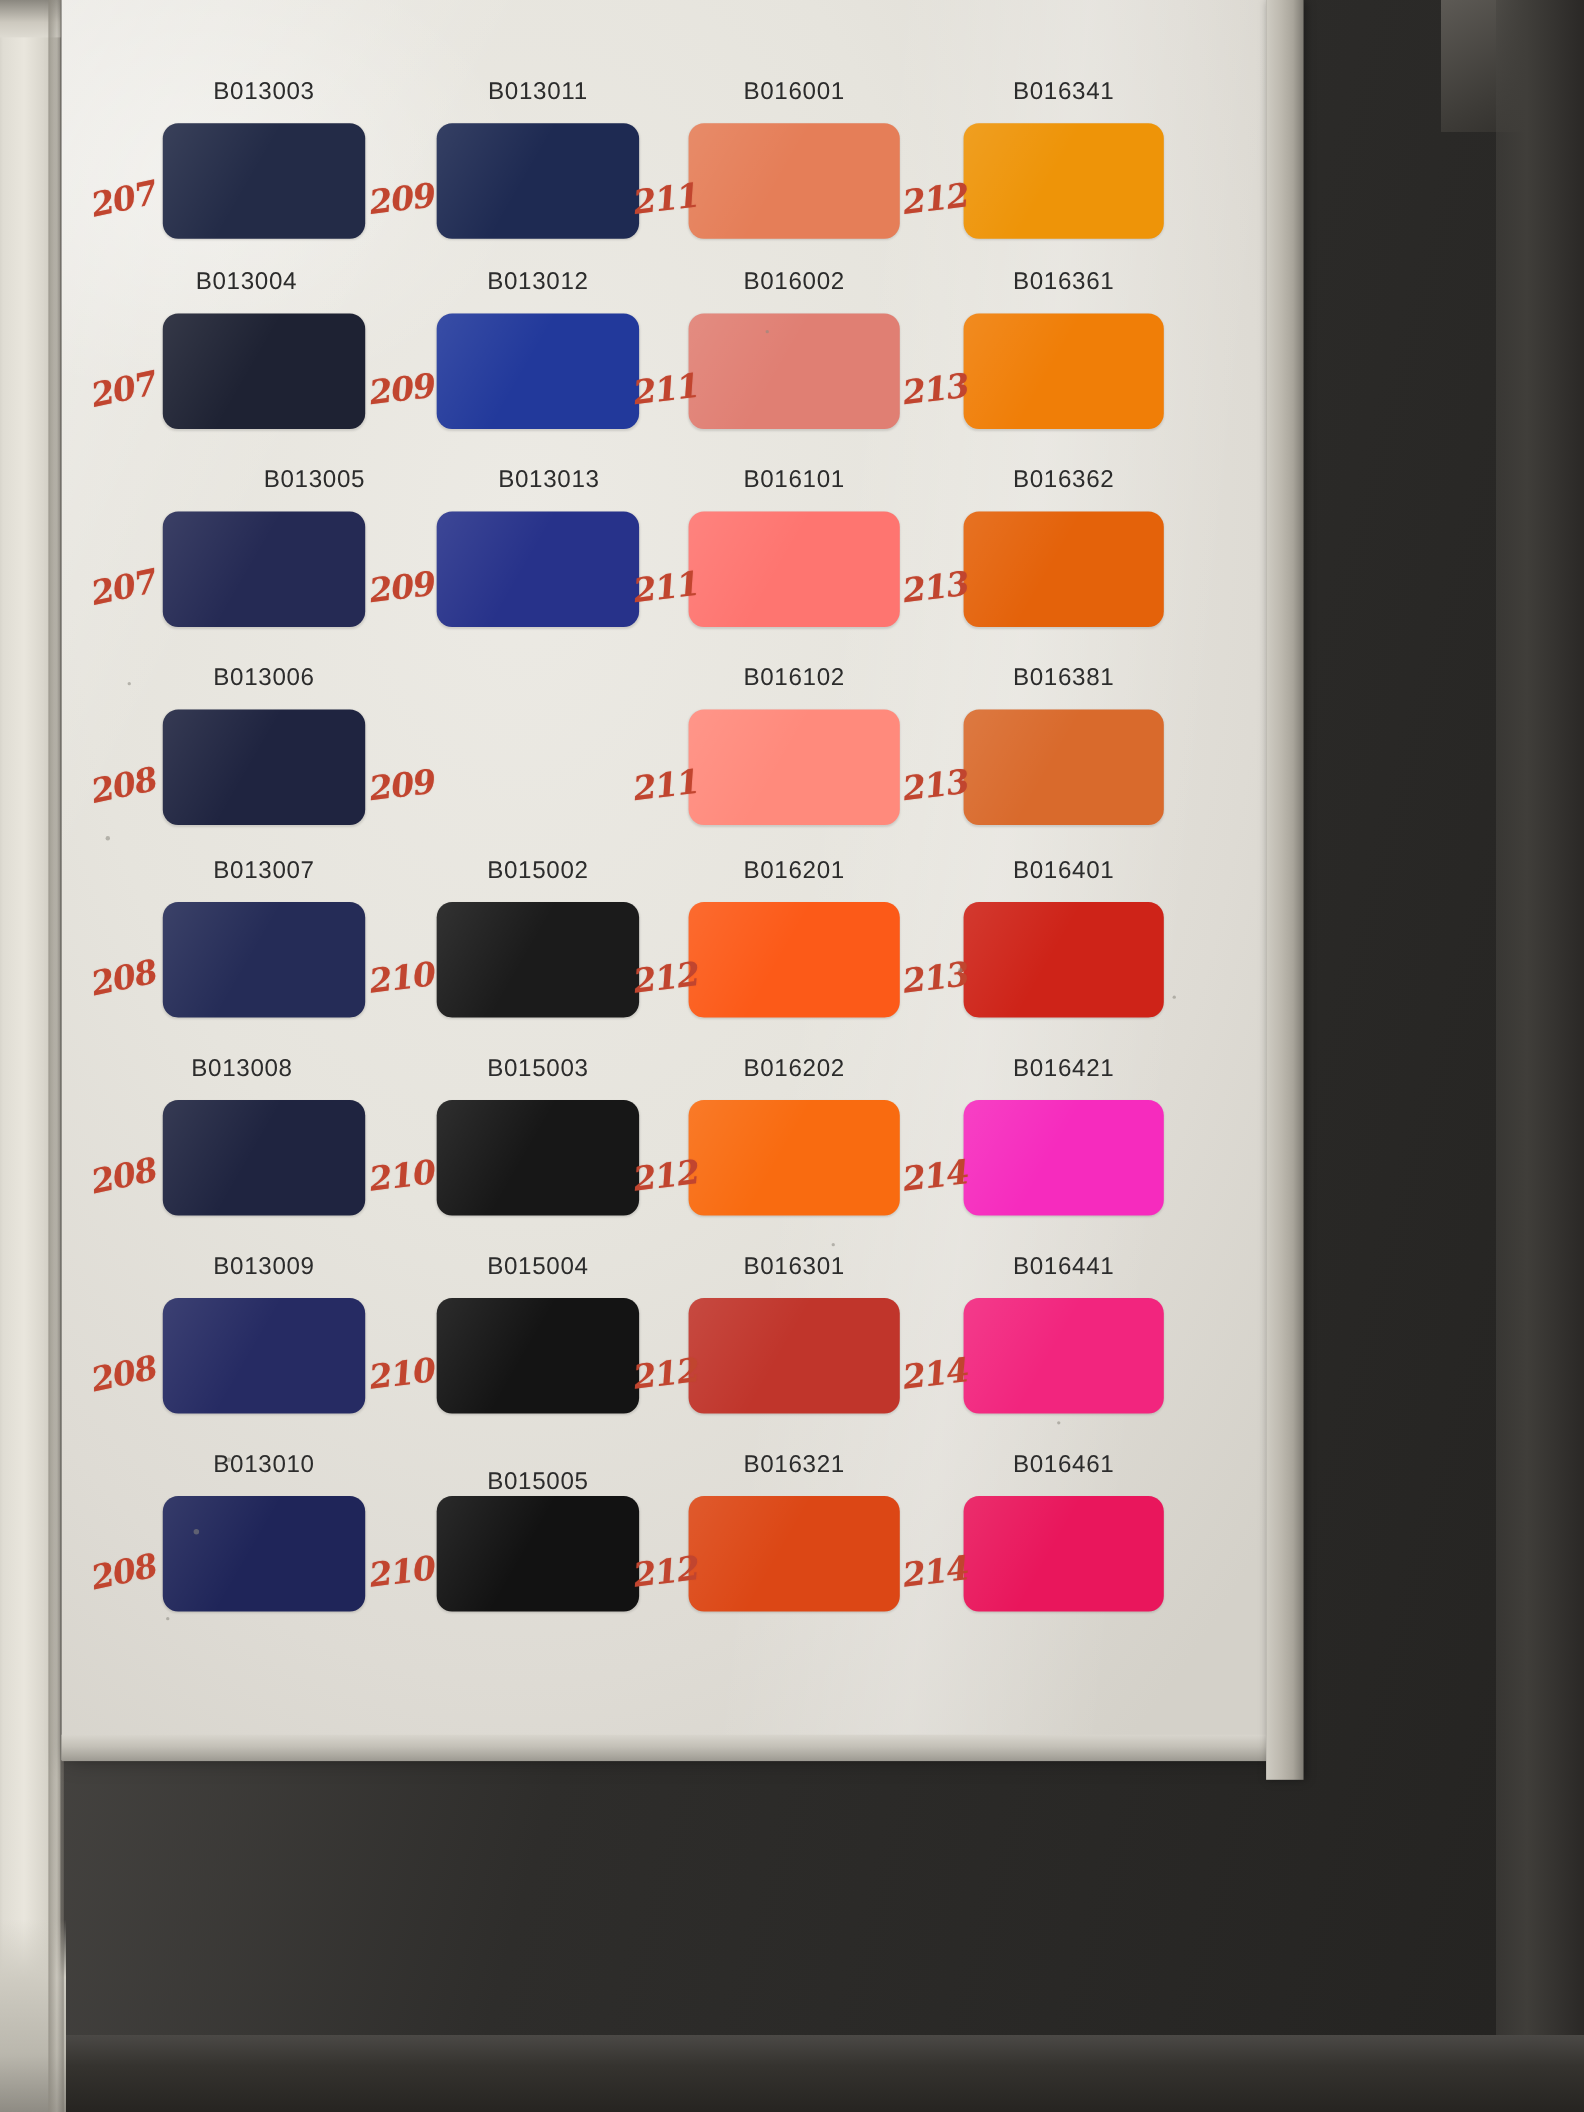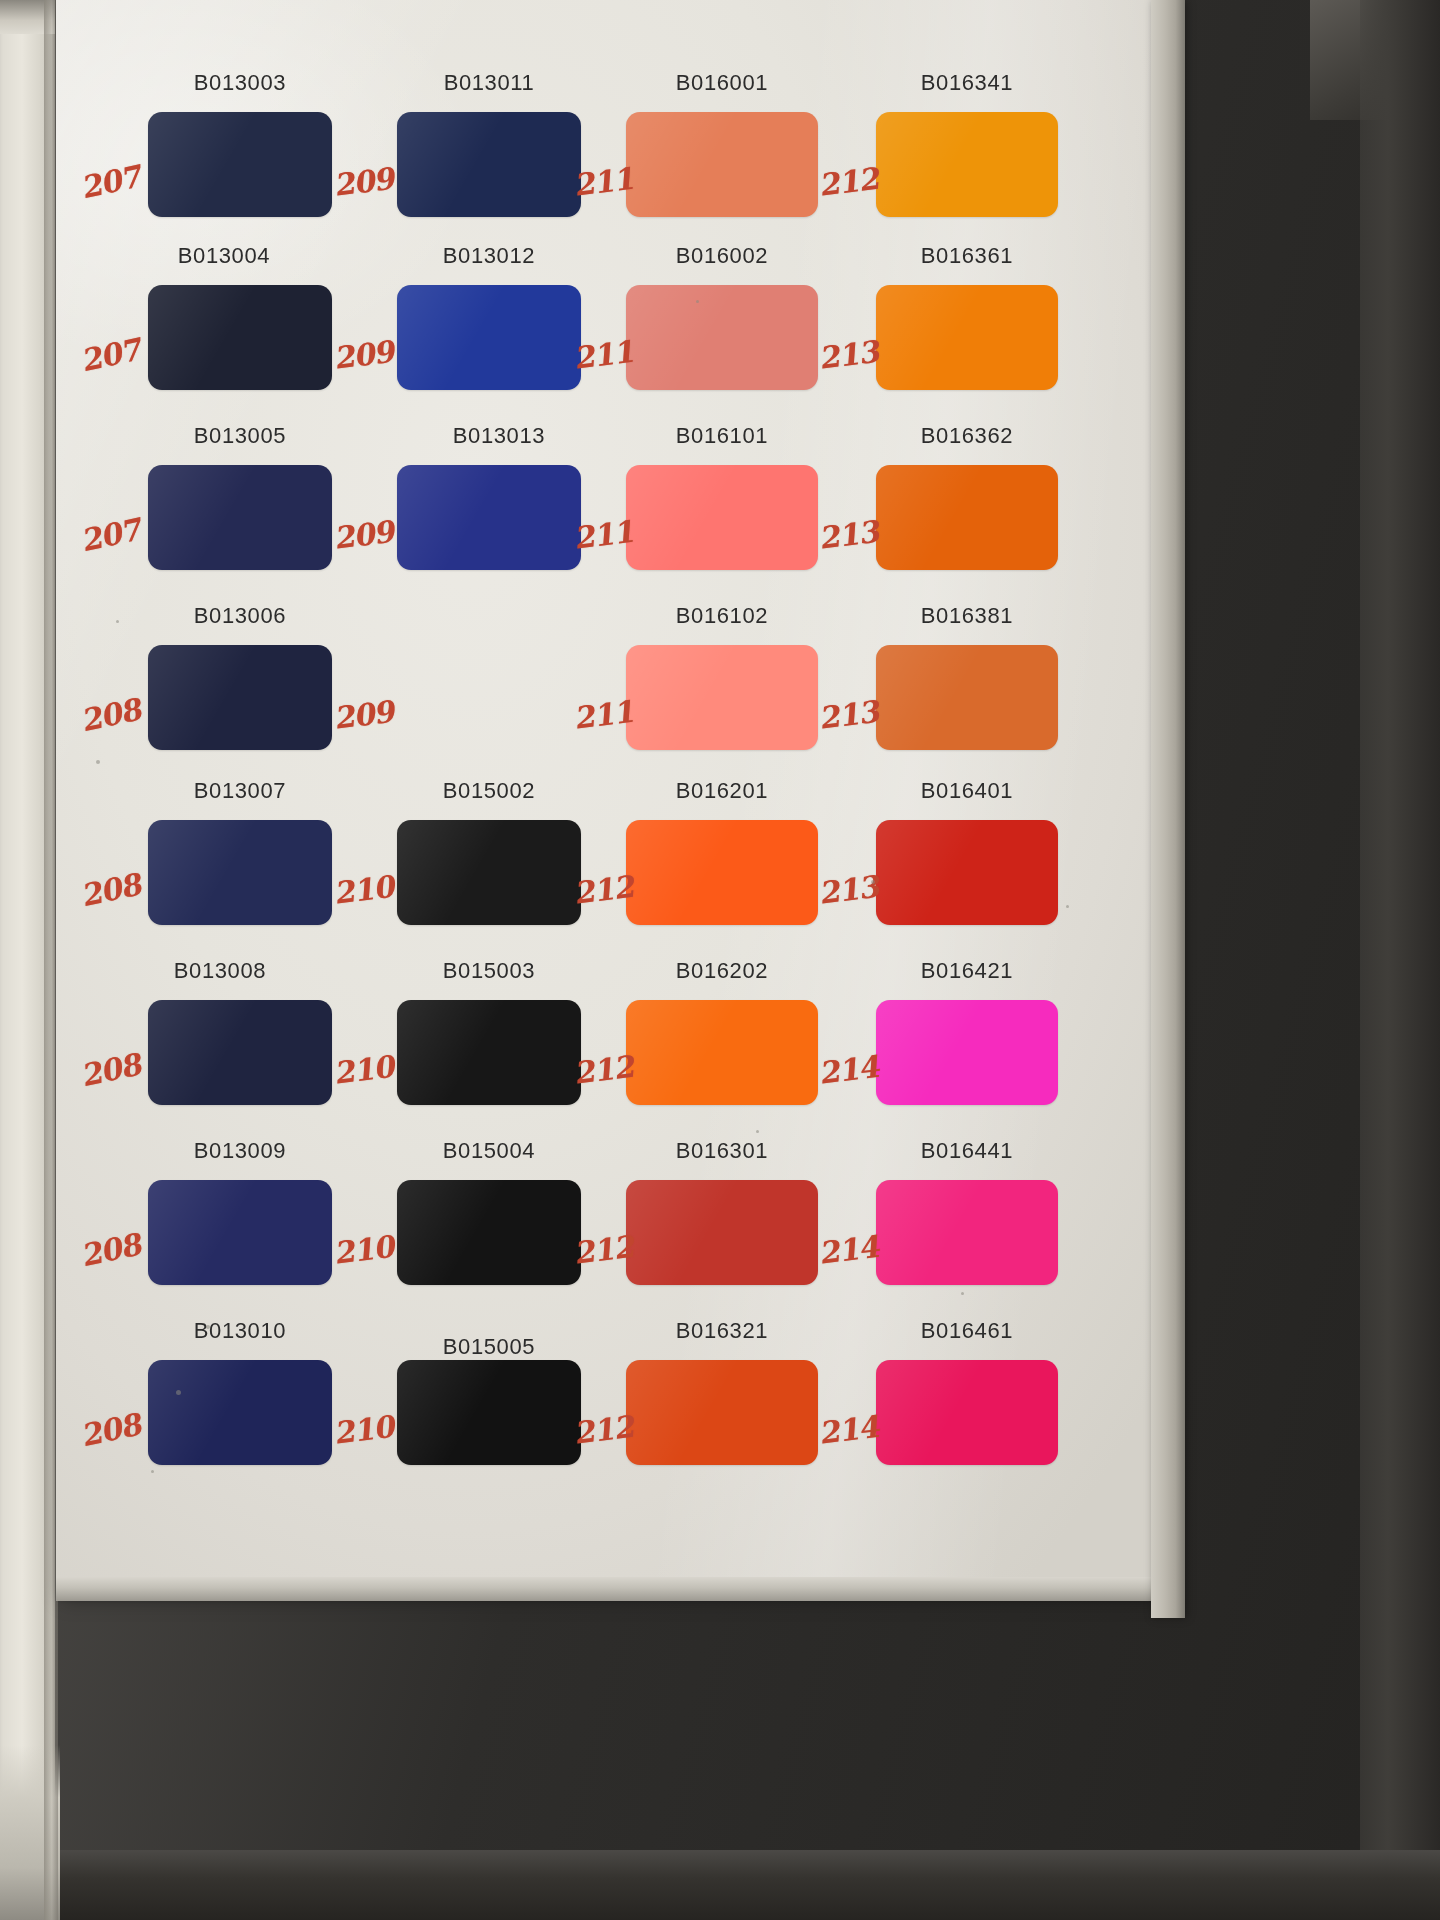--- a/index.html
+++ b/index.html
@@ -194,21 +194,21 @@
       </div>
       <div class="mark" style="left: 520px; top: 337px;">211</div>
       <div class="cell" style="left: 820px; top: 243px; width: 182px; height: 147px;">
         <div class="code" style="top: 0px;">B016361</div>
         <div class="chip" style="left: 0px; top: 42px; width: 182px; height: 105px; background: rgb(240, 126, 7);">
           <div class="gloss"></div>
         </div>
       </div>
       <div class="mark" style="left: 765px; top: 337px;">213</div>
       <div class="cell" style="left: 92px; top: 423px; width: 184px; height: 147px;">
-        <div class="code" style="top: 0px;">B013005</div>
+        <div class="code" style="top: 0px; text-align: right;">B013005</div>
         <div class="chip" style="left: 0px; top: 42px; width: 184px; height: 105px; background: rgb(37, 42, 84);">
           <div class="gloss"></div>
         </div>
       </div>
       <div class="mark" style="left: 27px; top: 517px; transform: rotate(-12deg);">207</div>
       <div class="cell" style="left: 341px; top: 423px; width: 204px; height: 147px;">
         <div class="code" style="top: 0px;">B013013</div>
         <div class="chip" style="left: 0px; top: 42px; width: 184px; height: 105px; background: rgb(39, 50, 138);">
           <div class="gloss"></div>
         </div>

